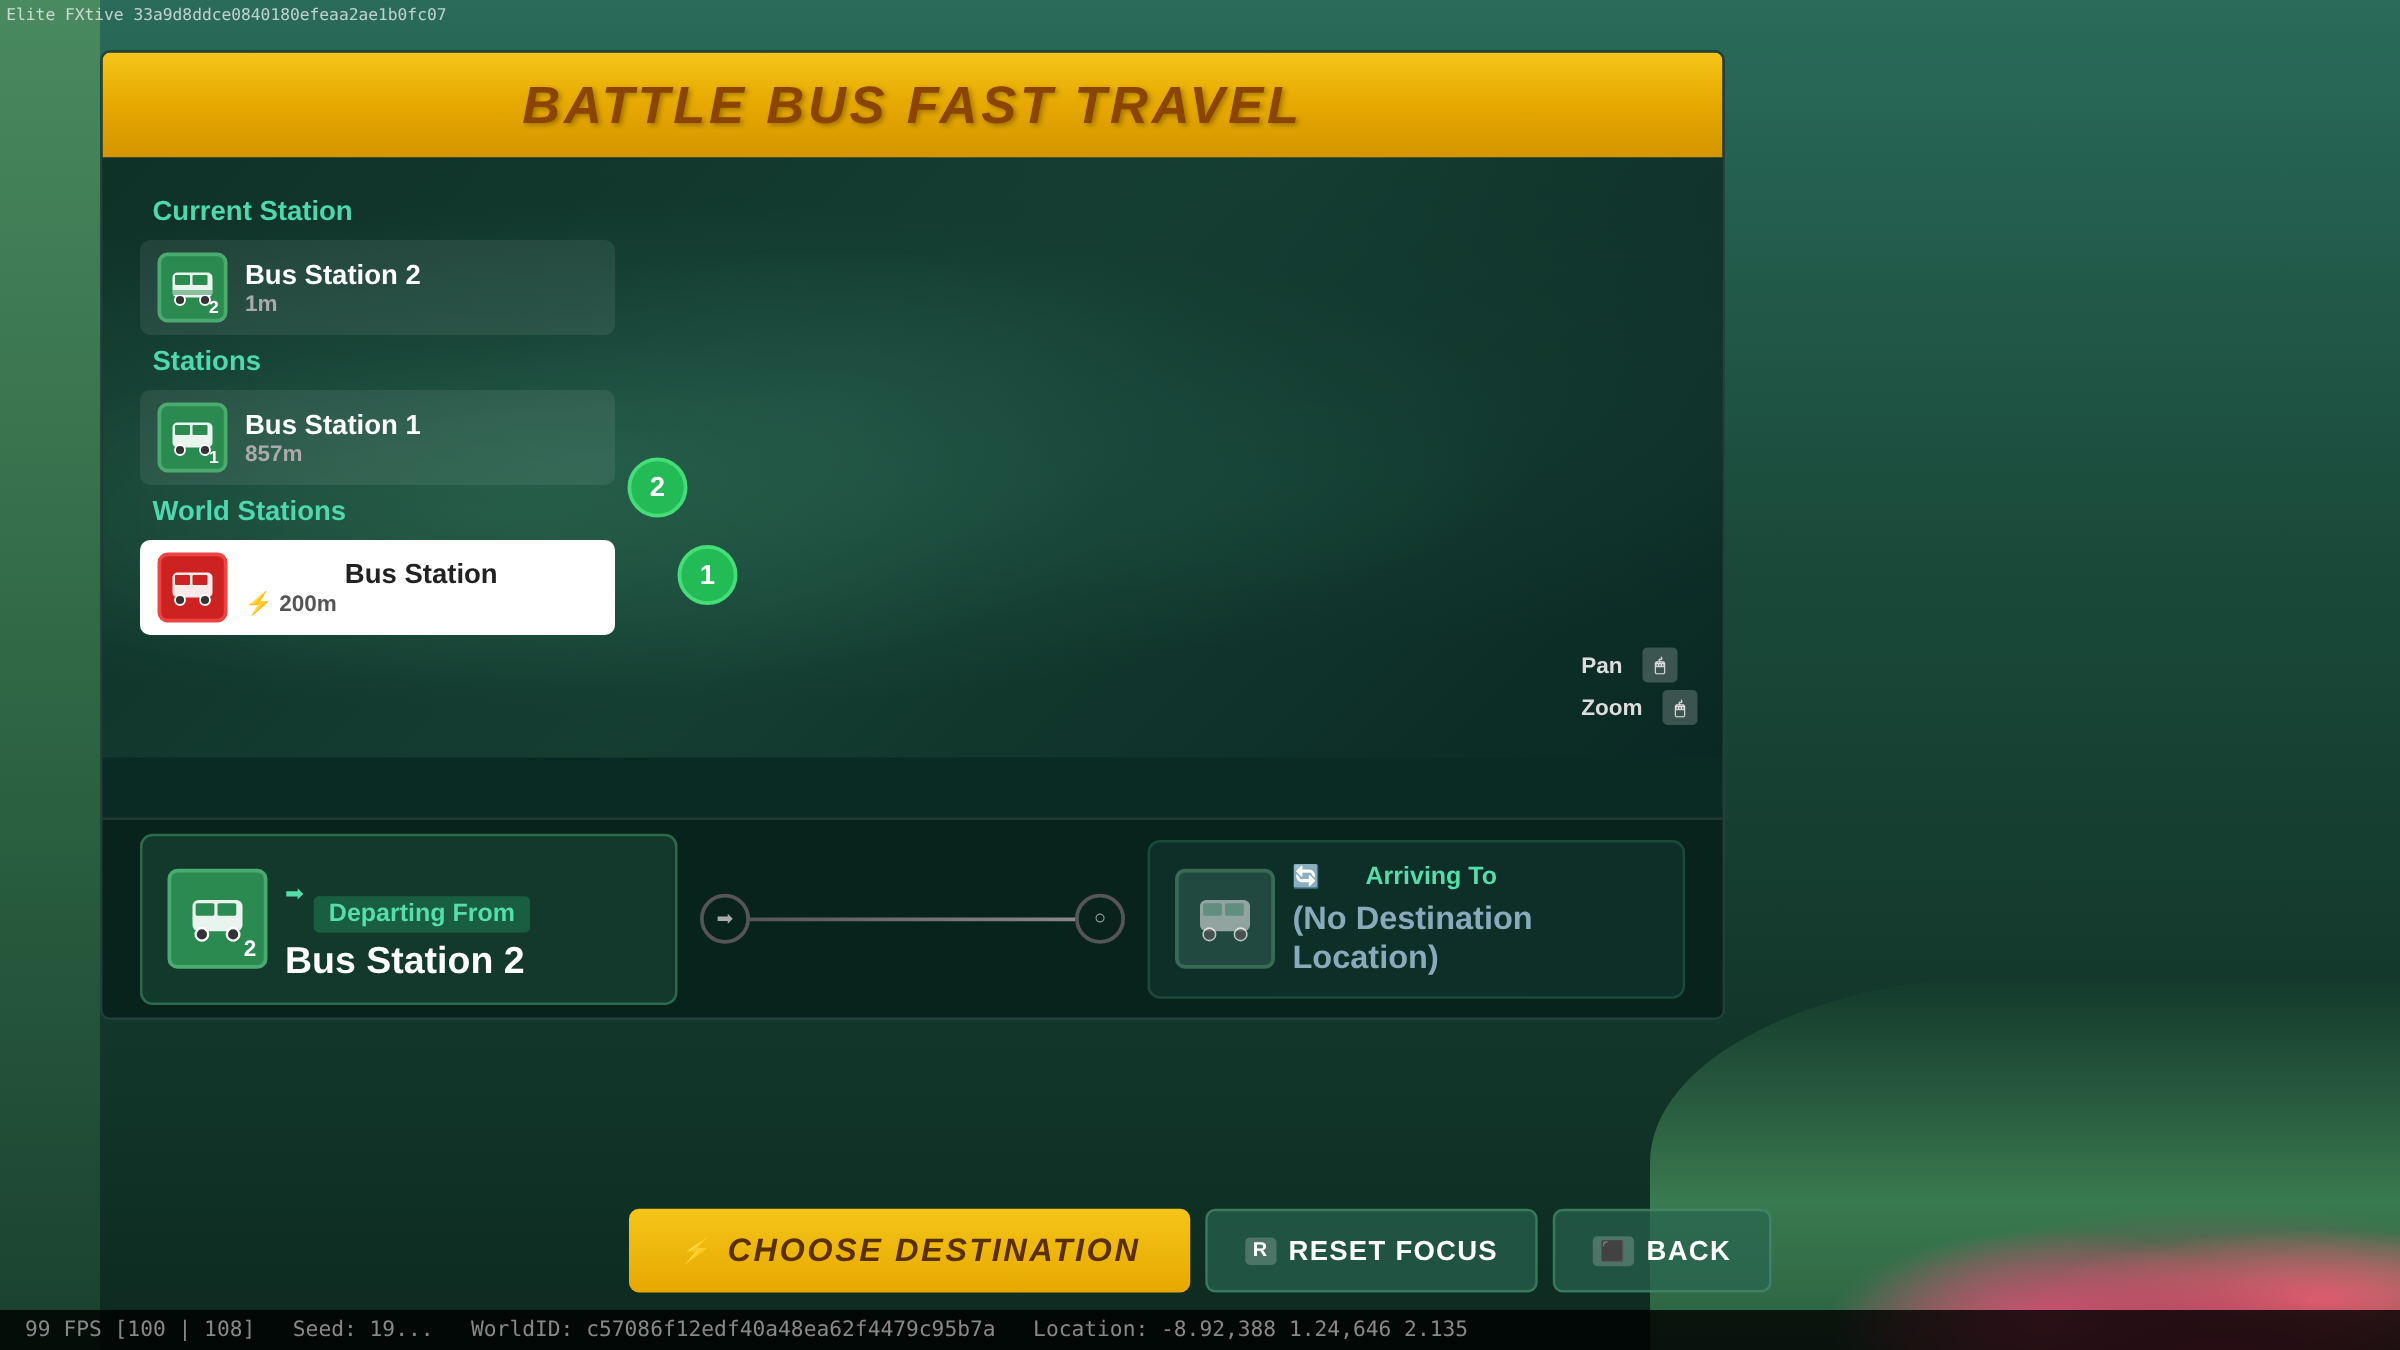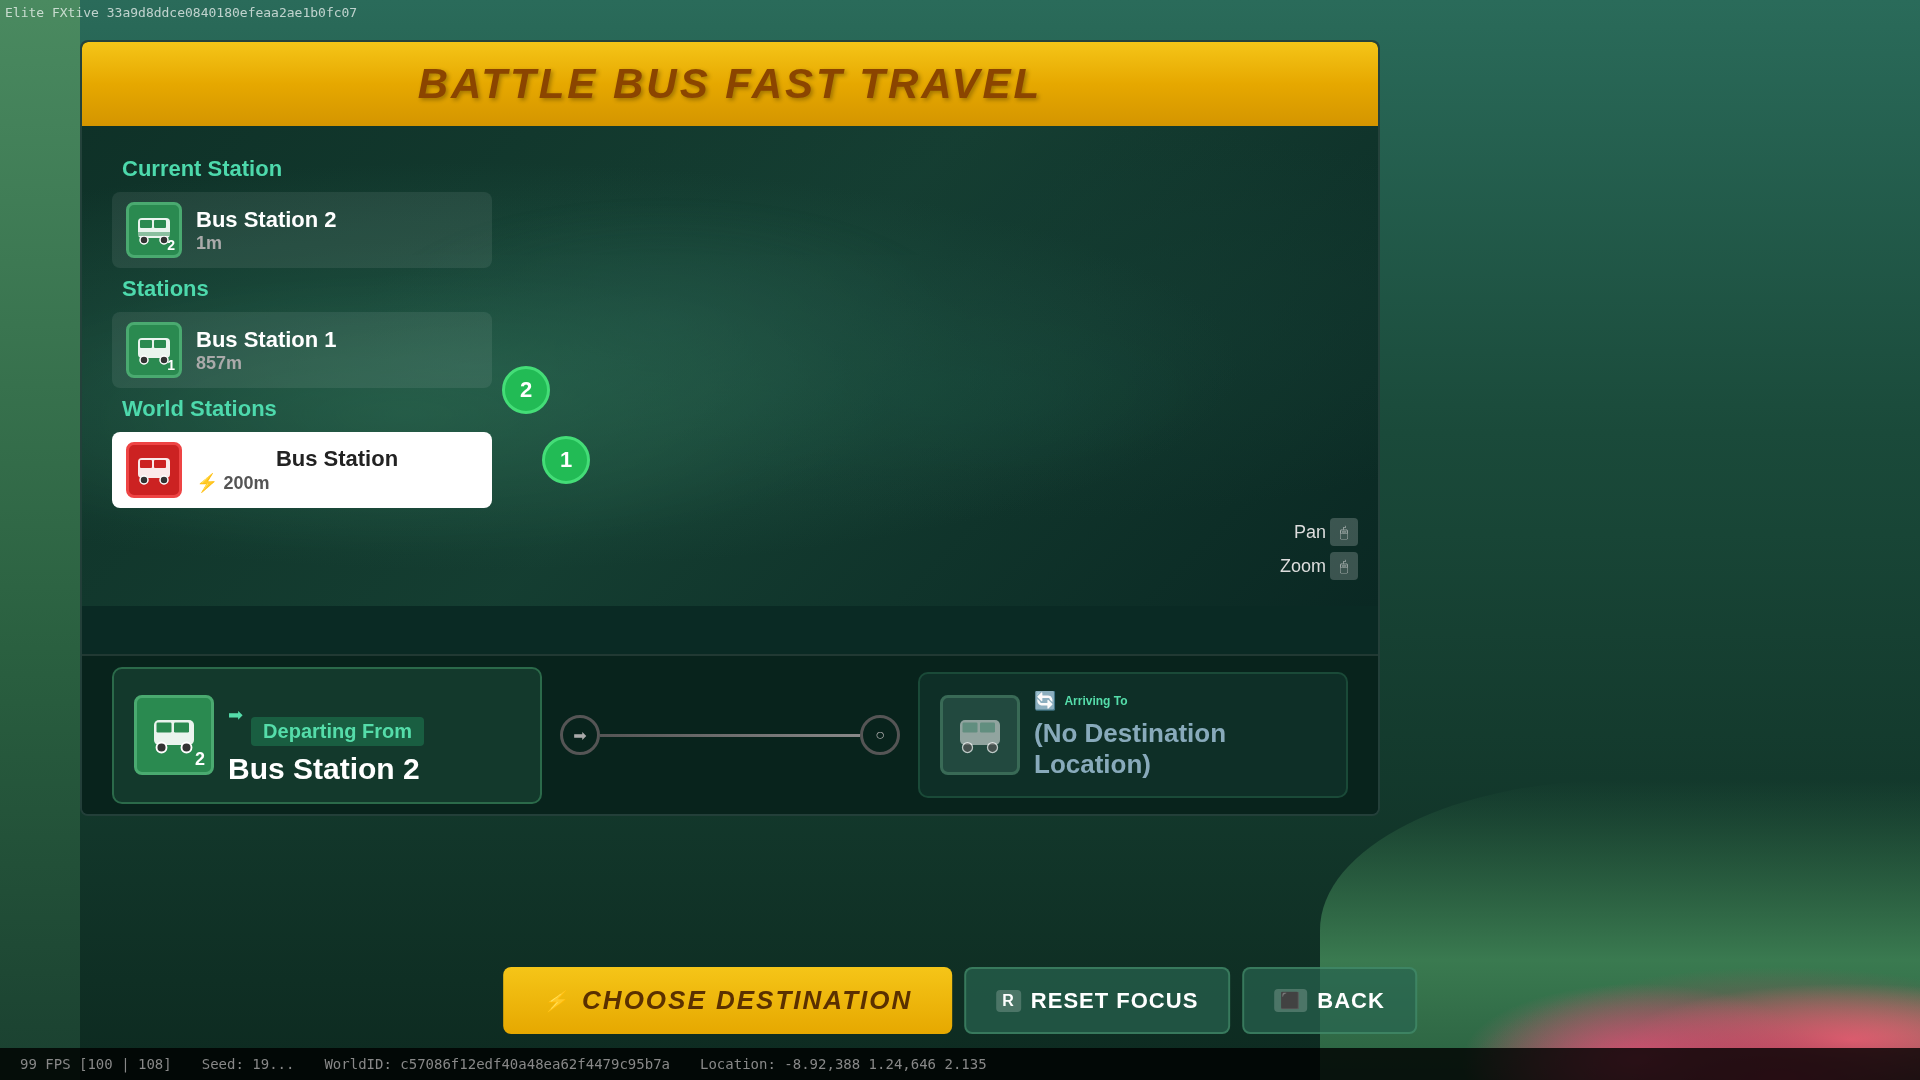--- a/index.html
+++ b/index.html
@@ -184,26 +184,25 @@
     
     .pan-zoom {
       position: absolute;
       right: 20px;
       bottom: 20px;
       text-align: right;
     }
 
     .control-label {
       font-size: 18px;
-      font-weight: 400;
+      font-weight: 700;
       color: #ddd;
       display: flex;
       align-items: center;
-      justify-content: flex-end;
-      gap: 4px;
+      gap: 16px;
       margin-bottom: 6px;
     }
 
     .control-icon {
       width: 28px;
       height: 28px;
       background: rgba(255,255,255,0.2);
       border-radius: 4px;
       display: flex;
       align-items: center;
@@ -368,23 +367,24 @@
     }
 
     .arrive-label {
       display: flex;
       align-items: center;
       gap: 8px;
       margin-bottom: 6px;
     }
 
     .arrive-label-text {
-      font-size: 12px;
+      font-size: 20px;
       font-weight: 800;
       color: #55ddaa;
+      margin-left: 28px;
     }
 
     .arrive-station-name {
       font-size: 26px;
       font-weight: 800;
       color: #8ab;
     }
 
     
     .bottom-actions {
@@ -459,21 +459,21 @@
       right: 0;
       height: 32px;
       background: rgba(0,0,0,0.8);
       display: flex;
       align-items: center;
       padding: 0 20px;
       gap: 30px;
     }
 
     .status-text {
-      font-size: 14px;
+      font-size: 17px;
       color: #888;
       font-family: monospace;
     }
 
     
     .bus-svg {
       width: 40px;
       height: 40px;
     }
 

